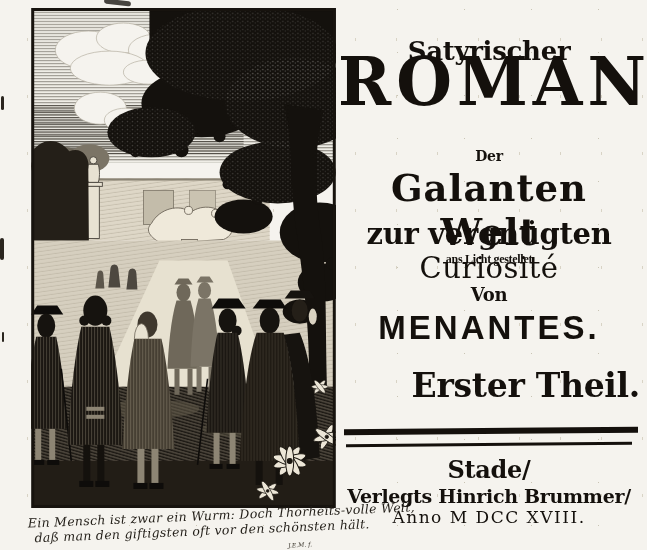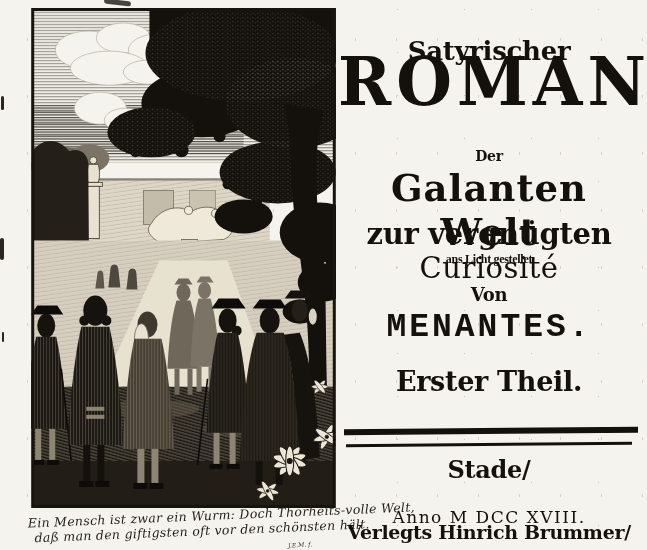--- a/index.html
+++ b/index.html
@@ -39,27 +39,27 @@
   .half-title{top:28px;font-size:26px;margin-top:8px;}
   .main-title{top:50px;font-size:64px;line-height:1;font-weight:bold;letter-spacing:5px;
               font-family:"DejaVu Serif", serif;transform:scaleY(1.04);}
   .line-der{top:148px;font-size:14px;}
   .line-galanten{top:166px;font-size:37px;letter-spacing:1px;}
   .line-zur{top:217px;font-size:29px;}
   .line-zur .antiqua{font-weight:normal;letter-spacing:0.5px;text-align:center;}
   .line-ans{top:252px;font-size:12px;font-family:Liberation Serif, serif;}
   .line-von{top:284px;font-size:18px;}
   .author{top:309px;font-size:33px;font-weight:bold;letter-spacing:3px;
-          font-family:Liberation Mono, monospace;}
-  .volume{top:366px;font-size:27px;}
+          font-family:Liberation Sans, sans-serif;}
+  .volume{top:366px;font-size:33px;text-align:right;}
   .rule{position:absolute;background:#14100c;transform:rotate(-0.5deg);}
   .rule-thick{left:344px;top:428px;width:294px;height:6px;}
   .rule-thin{left:346px;top:443px;width:286px;height:2.5px;}
   .imprint-place{top:455px;font-size:24px;}
-  .imprint-publisher{top:485px;font-size:19px;margin-top:36px;}
+  .imprint-publisher{top:485px;font-size:19px;}
   .imprint-year{top:507px;font-size:17px;font-weight:normal;letter-spacing:1.5px;
                 font-family:"DejaVu Serif", serif;}
 </style>
 </head>
 <body>
 
 <div class="smudge-top"></div>
 <div class="edge-mark" style="left:1px;top:96px;width:3px;height:14px;"></div>
 <div class="edge-mark" style="left:0px;top:238px;width:4px;height:22px;"></div>
 <div class="edge-mark" style="left:2px;top:332px;width:2px;height:10px;"></div>

